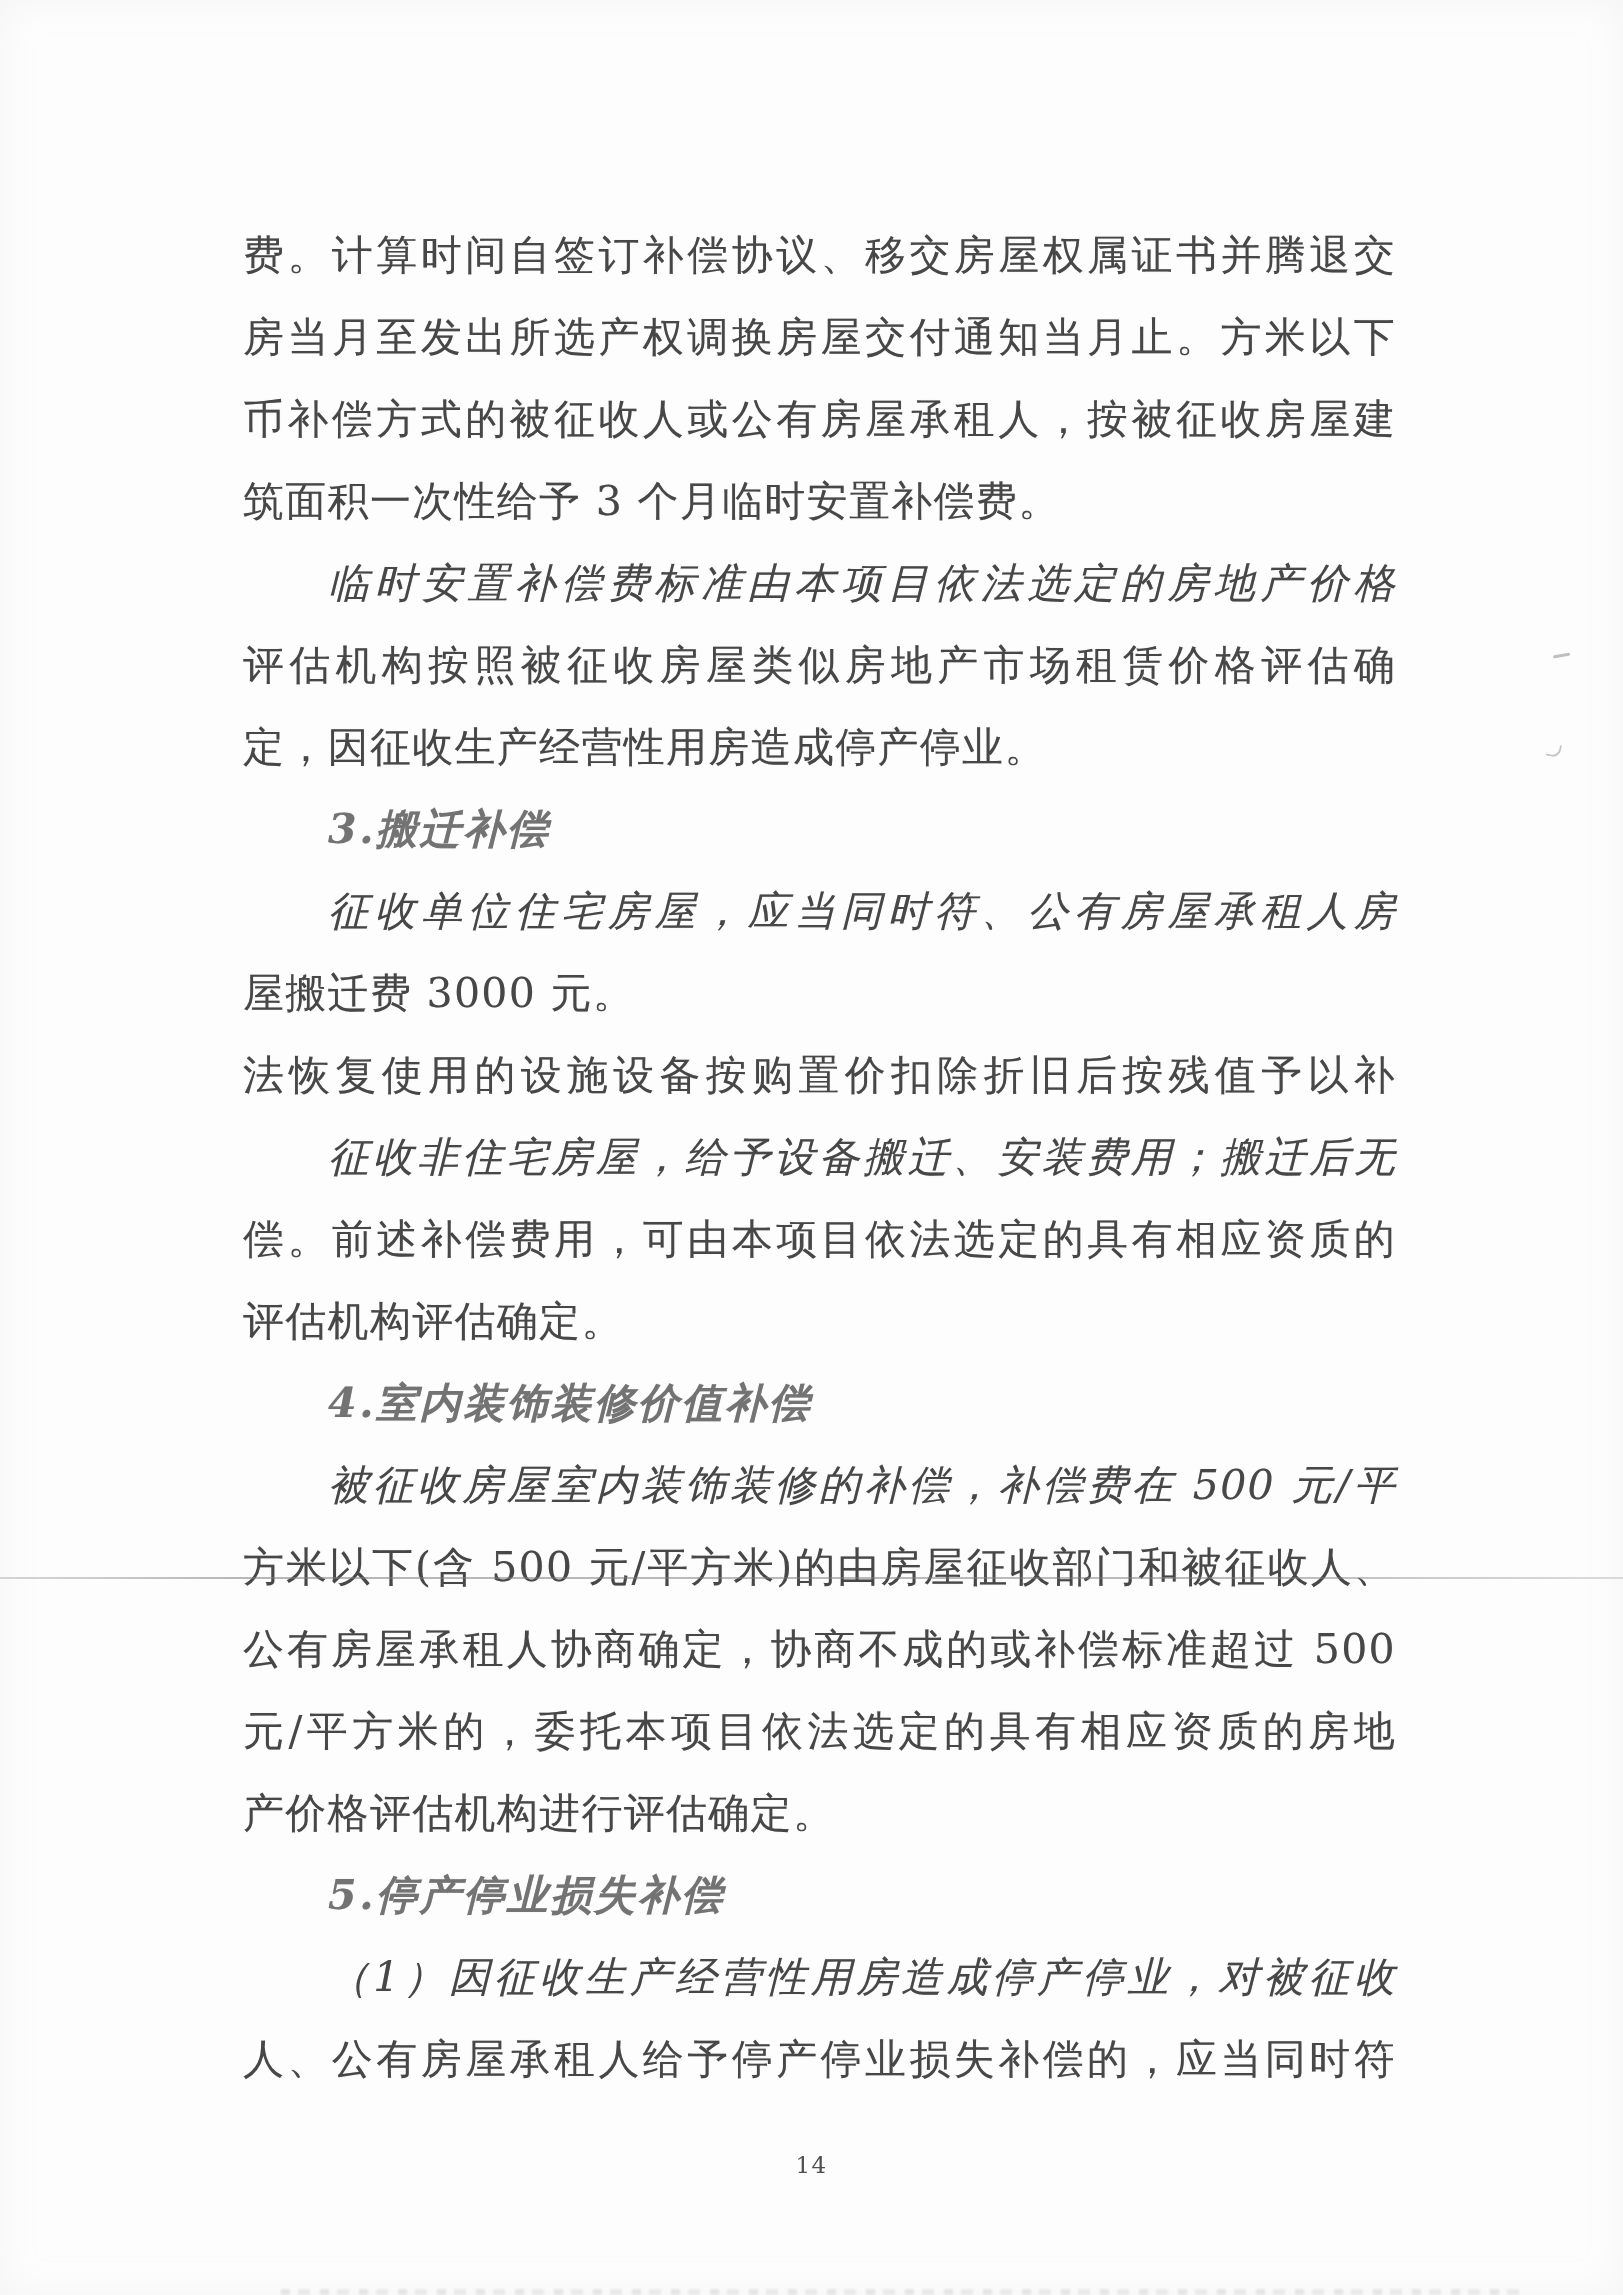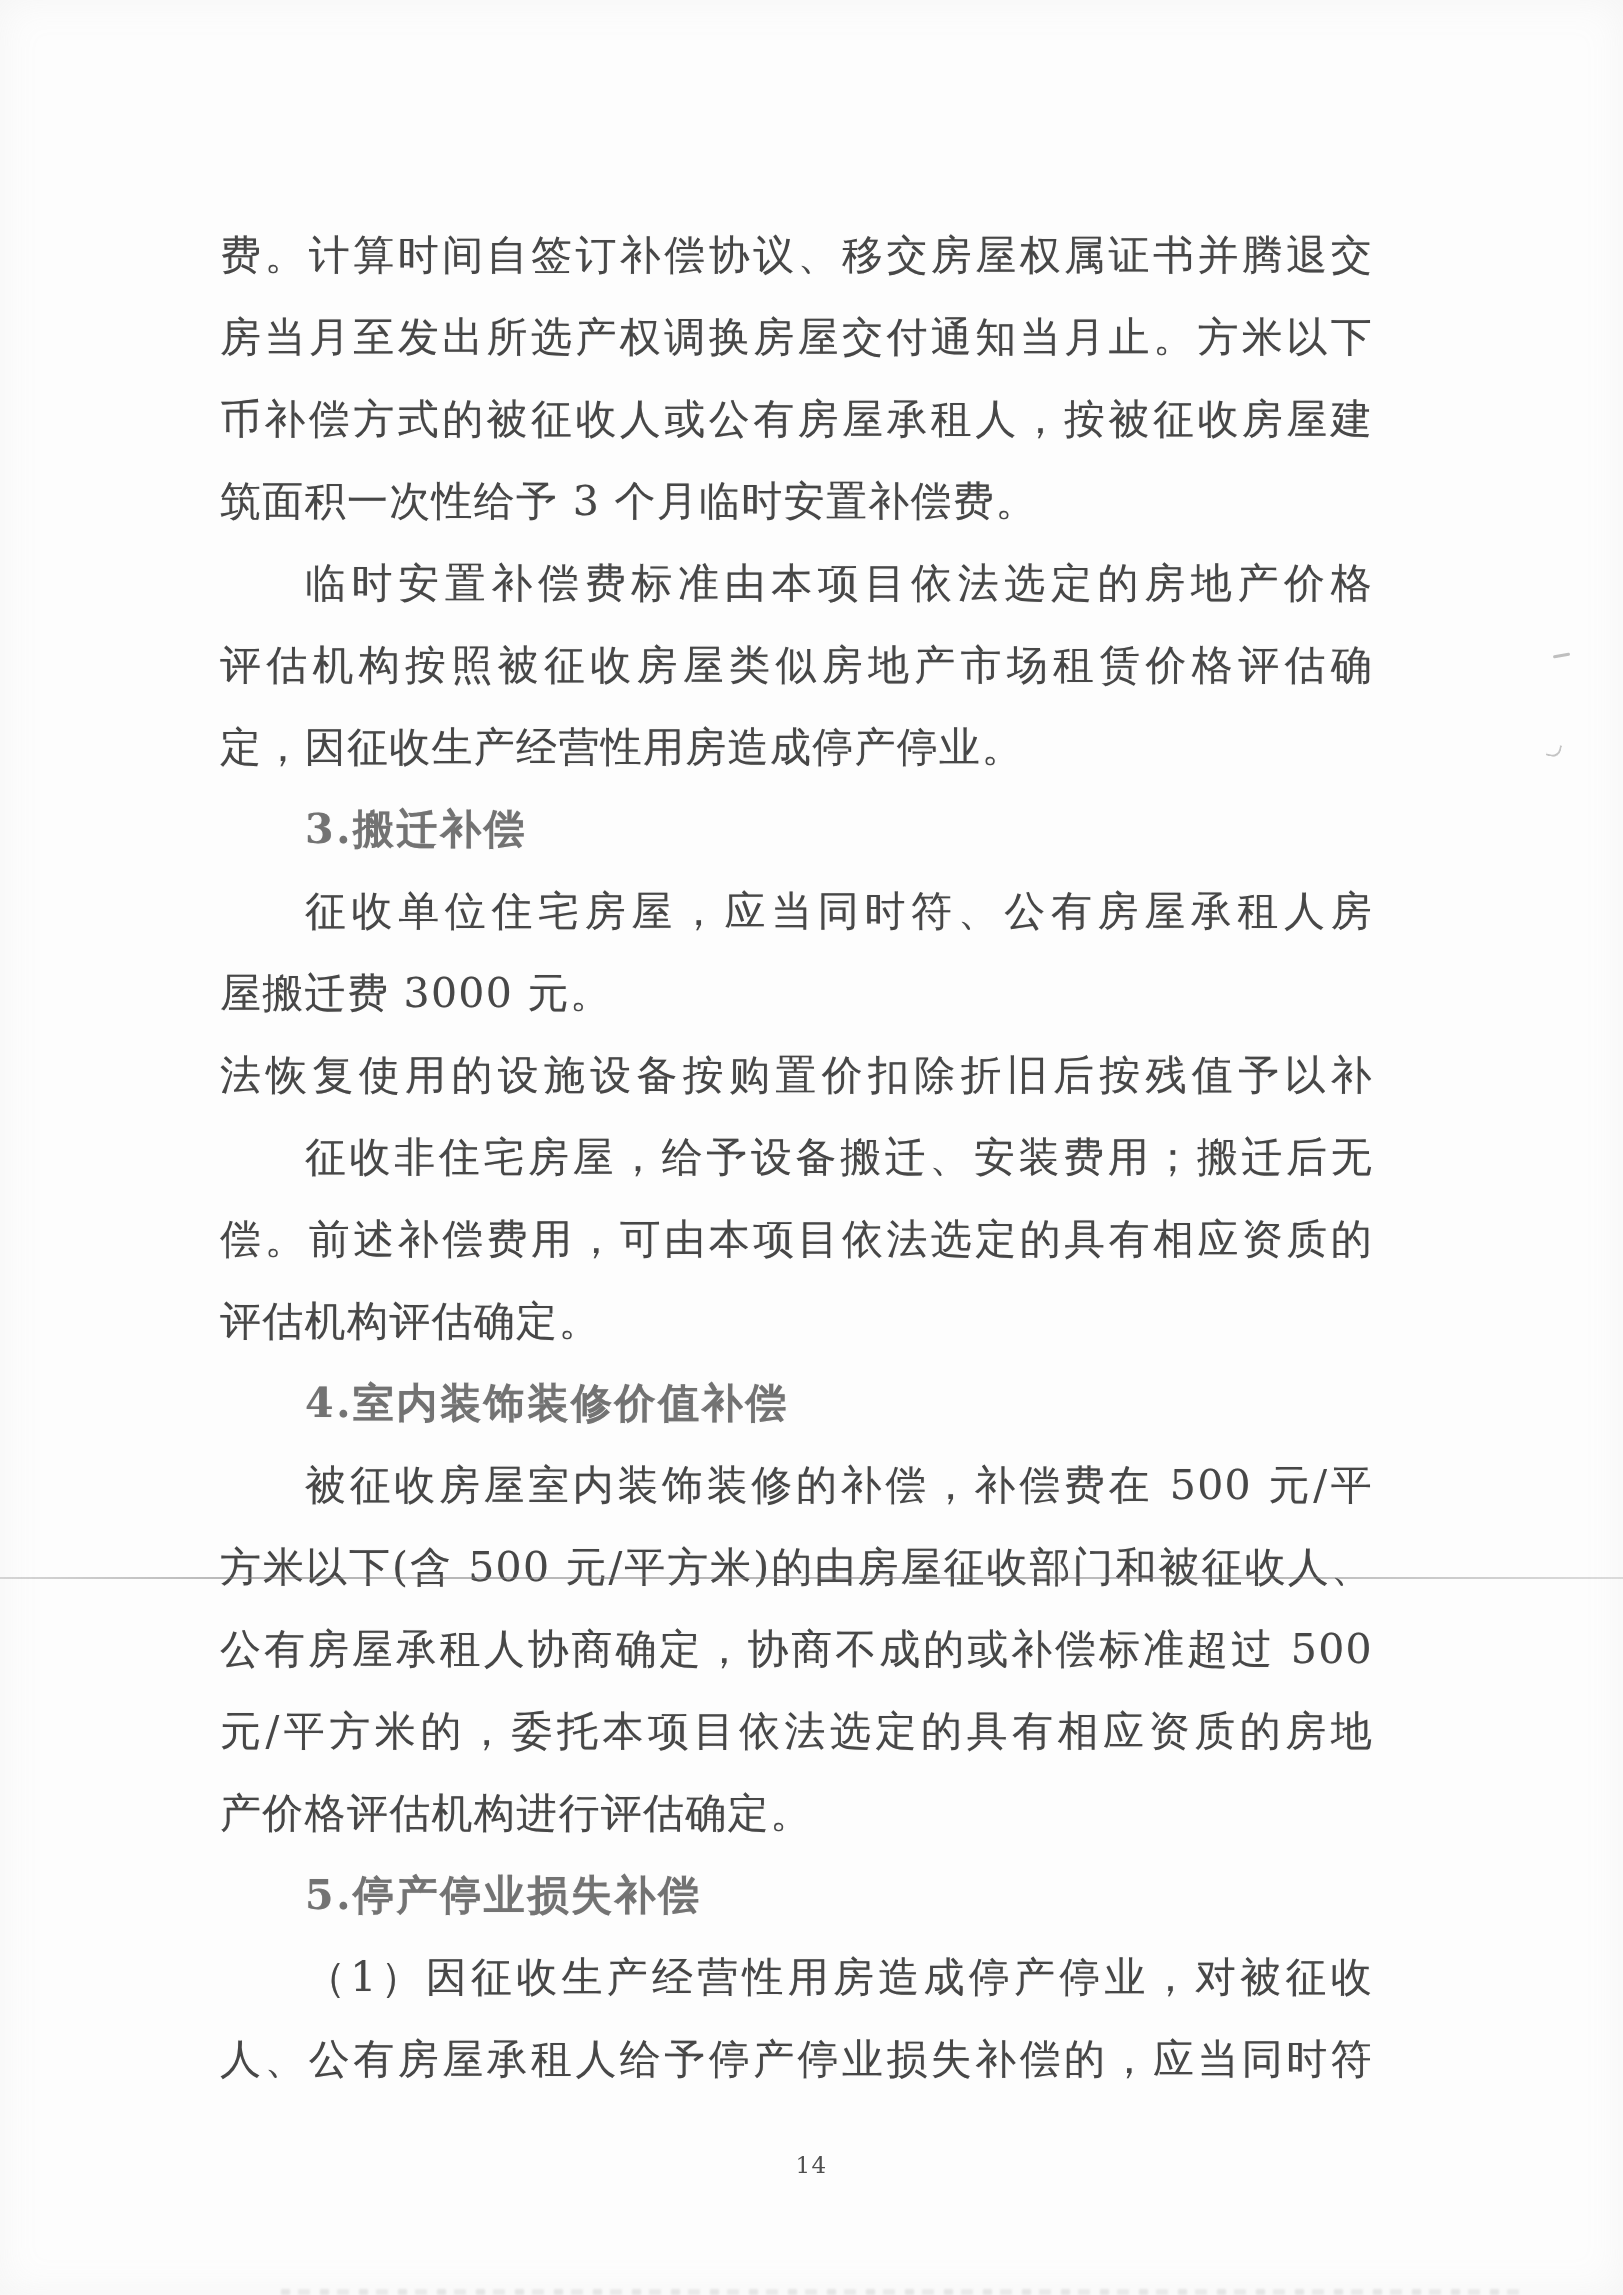--- a/index.html
+++ b/index.html
@@ -20,40 +20,41 @@
   
   .page::after {
     content: "";
     position: absolute;
     inset: 0;
     pointer-events: none;
     box-shadow: inset 0 0 39px rgba(180,180,180,0.12);
   }
   .content {
     position: absolute;
-    left: 220px;
+    left: 243px;
     top: 214px;
     width: 1153px;
   }
   .line {
     height: 82px;
     line-height: 82px;
     font-size: 41px;
     letter-spacing: 1.3px;
     white-space: nowrap;
     color: #474747;
     text-shadow: 0 0 0.7px rgba(70,70,70,0.35);
   }
   .line.j {
     white-space: normal;
     text-align: justify;
     text-align-last: justify;
   }
   .line.ind {
     padding-left: 85px;
+    font-style: italic;
   }
   .line.b {
     font-weight: 700;
     color: #737373;
     letter-spacing: 2.6px;
   }
   .page-number {
     position: absolute;
     top: 2142px;
     left: 0;

